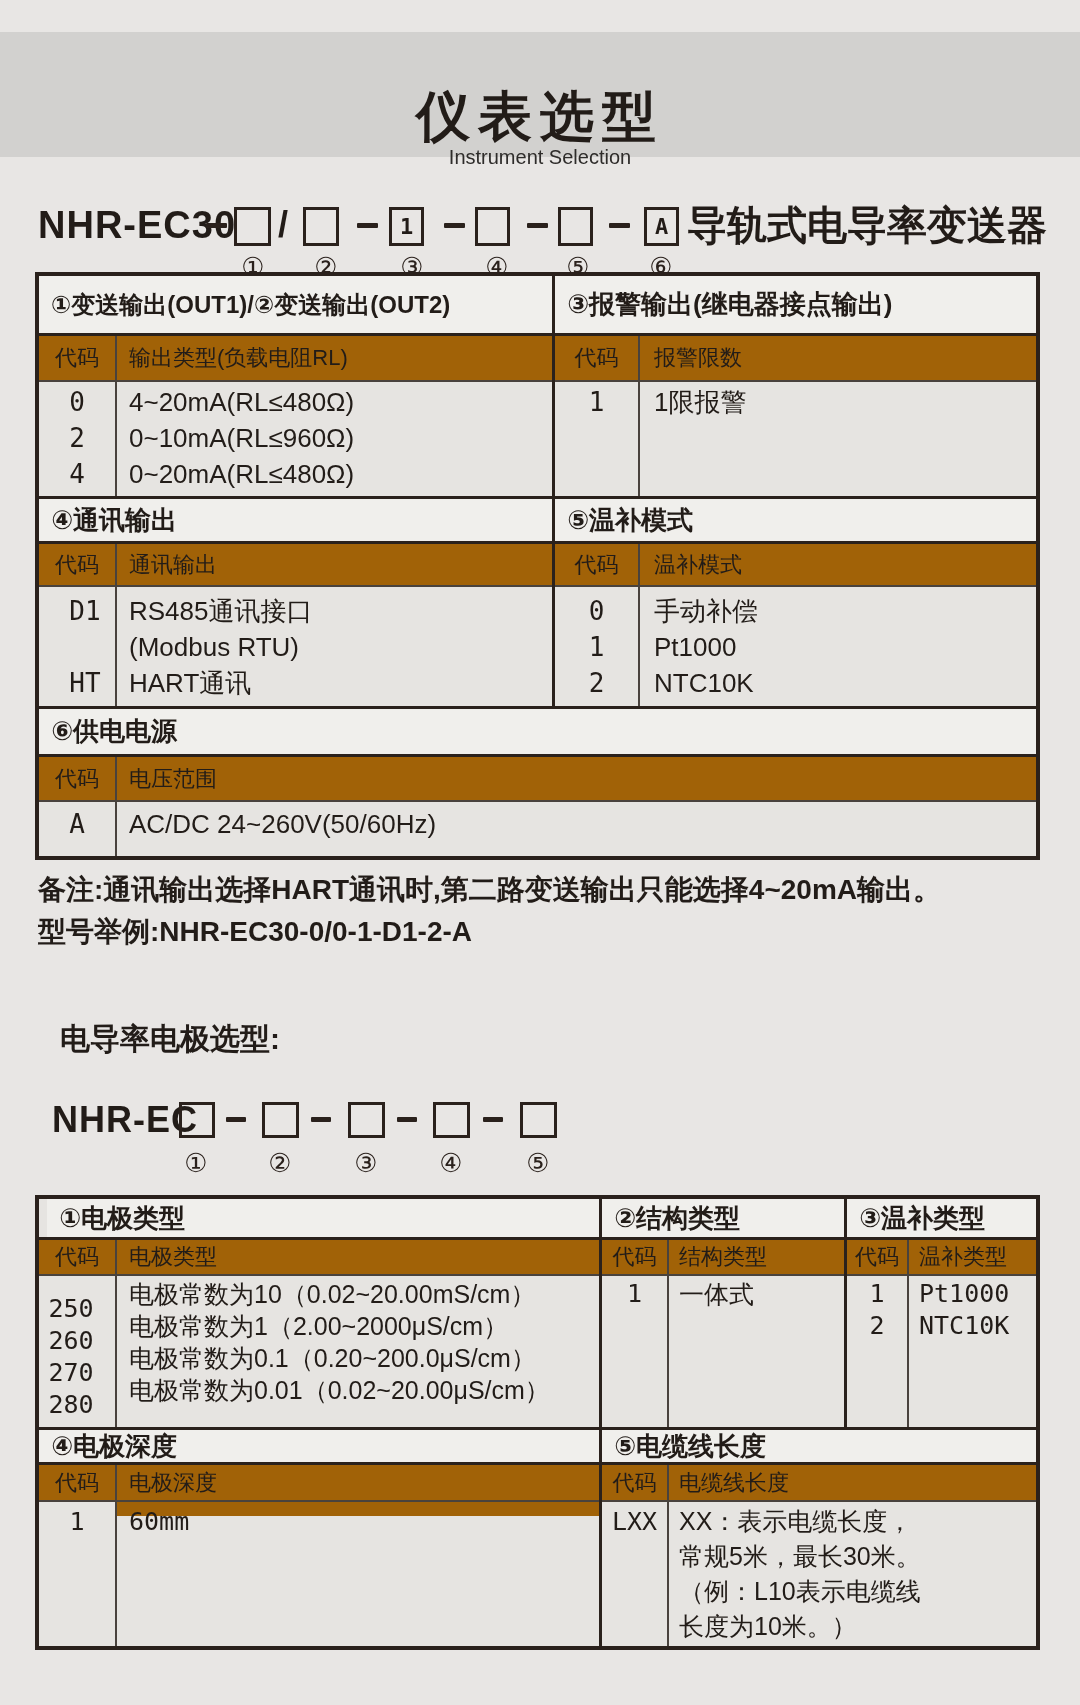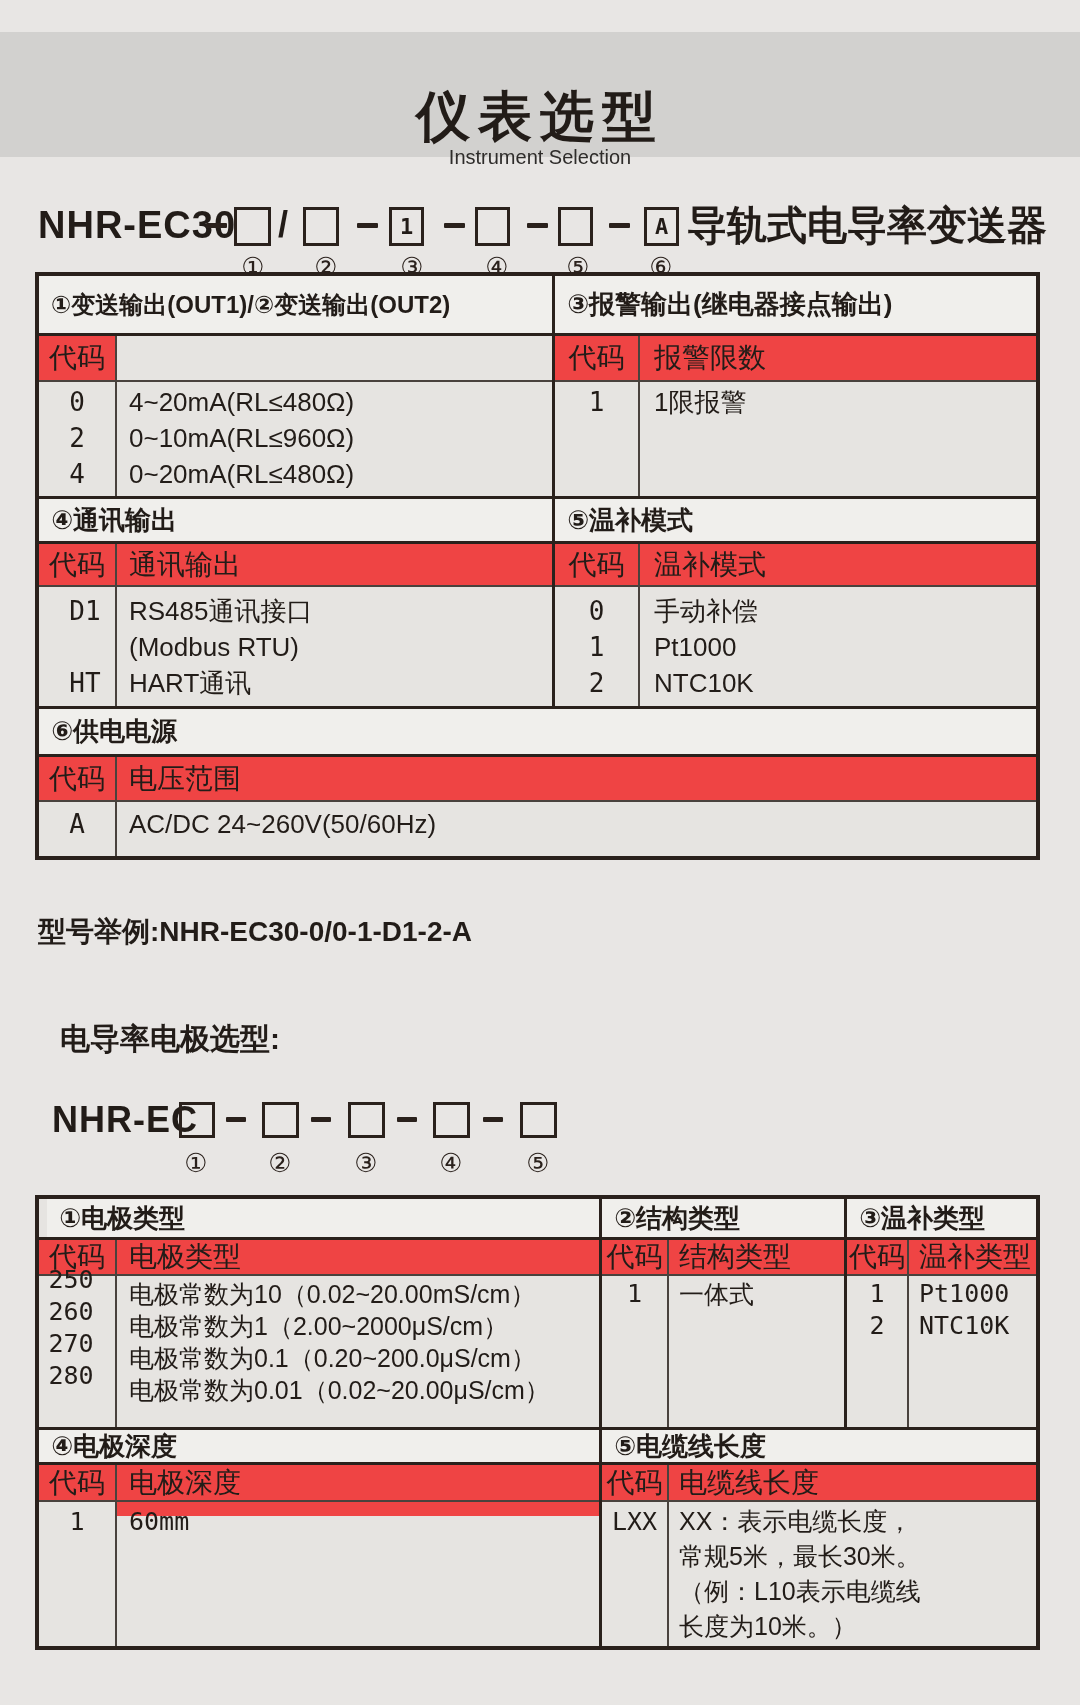--- a/index.html
+++ b/index.html
@@ -7,21 +7,21 @@
   .page{position:relative;width:1080px;height:1705px;margin:0 auto;background:#e8e6e4;
         font-family:"Liberation Sans","DejaVu Sans",sans-serif;color:#221c18;overflow:hidden}
   .abs{position:absolute}
   .nw{white-space:nowrap}
   .mono{font-family:"DejaVu Sans Mono","Liberation Mono",monospace}
   .bold{font-weight:bold}
   .ctr{text-align:center}
   .banner{background:#d2d1cf}
   .tbl{border:4px solid #2a211c;background:#e6e4e1;overflow:hidden}
   .band{background:#f0efec;font-weight:bold;font-size:26px;padding-left:12px;white-space:nowrap}
-  .sub{background:#ef4444;font-size:28px;white-space:nowrap}
+  .sub{background:#a16207;font-size:22px;white-space:nowrap}
   .hl3{background:#2a211c;height:3px}
   .hl2{background:#49423d;height:2px}
   .vl3{background:#2a211c;width:3px}
   .vl2{background:#49423d;width:2px}
   .lh36>div{height:36px;line-height:36px;white-space:nowrap}
   .lh32>div{height:32px;line-height:32px;white-space:nowrap}
   .lh35>div{height:35px;line-height:35px;white-space:nowrap}.fs26{font-size:26px}.fs25{font-size:25px}.fs24{font-size:24px}
   .box{border:3px solid #2a211c;text-align:center;font-weight:bold}
   .dash{background:#2a211c;height:5px;border-radius:1px}
   .circ{font-size:26px;text-align:center;color:#2a211c}
@@ -59,20 +59,21 @@
   <div class="abs circ" style="left:563px;top:252px;width:30px">⑤</div>
   <div class="abs circ" style="left:646px;top:252px;width:30px">⑥</div>
 
   <div class="abs tbl" style="left:35px;top:272px;width:1005px;height:588px">
 
     <div class="abs band fs24" style="left:0;top:0;width:513px;height:57px;line-height:57px">①变送输出(OUT1)/②变送输出(OUT2)</div>
     <div class="abs band" style="left:516px;top:0;width:481px;height:57px;line-height:57px">③报警输出(继电器接点输出)</div>
     <div class="abs hl3" style="left:0;top:57px;width:997px"></div>
 
     <div class="abs sub ctr" style="left:0;top:60px;width:76px;height:44px;line-height:44px">代码</div>
+    <div class="abs sub pl12" style="left:78px;top:60px;width:435px;height:44px;line-height:44px">输出类型(负载电阻RL)</div>
     <div class="abs sub ctr" style="left:516px;top:60px;width:83px;height:44px;line-height:44px">代码</div>
     <div class="abs sub pl14" style="left:601px;top:60px;width:396px;height:44px;line-height:44px">报警限数</div>
     <div class="abs hl2" style="left:0;top:104px;width:997px"></div>
 
     <div class="abs lh36 fs26 mono ctr" style="left:0;top:108px;width:76px;height:112px">
       <div>0</div>
       <div>2</div>
       <div>4</div>
     </div>
     <div class="abs lh36 fs26 pl12" style="left:78px;top:108px;width:435px;height:112px">
@@ -133,20 +134,21 @@
     </div>
 
     <div class="abs vl3" style="left:513px;top:0;height:430px"></div>
     <div class="abs vl2" style="left:76px;top:60px;height:160px"></div>
     <div class="abs vl2" style="left:599px;top:60px;height:160px"></div>
     <div class="abs vl2" style="left:76px;top:268px;height:162px"></div>
     <div class="abs vl2" style="left:599px;top:268px;height:162px"></div>
     <div class="abs vl2" style="left:76px;top:481px;height:99px"></div>
   </div>
 
+  <div class="abs nw" style="left:38px;top:872px;height:36px;line-height:36px;font-size:28px;font-weight:bold">备注:通讯输出选择HART通讯时,第二路变送输出只能选择4~20mA输出。</div>
   <div class="abs nw" style="left:38px;top:914px;height:36px;line-height:36px;font-size:28px;font-weight:bold">型号举例:NHR-EC30-0/0-1-D1-2-A</div>
 
   <div class="abs bold nw" style="left:60px;top:1022px;height:34px;line-height:34px;font-size:30px">电导率电极选型:</div>
 
   <div class="abs bold nw" style="left:52px;top:1100px;height:40px;line-height:40px;font-size:36px;letter-spacing:1px">NHR-EC</div>
   <div class="abs box" style="left:179px;top:1102px;width:36px;height:36px"></div>
   <div class="abs dash" style="left:226px;top:1117px;width:20px"></div>
   <div class="abs box" style="left:262px;top:1102px;width:37px;height:36px"></div>
   <div class="abs dash" style="left:311px;top:1117px;width:20px"></div>
   <div class="abs box" style="left:348px;top:1102px;width:37px;height:36px"></div>
@@ -169,21 +171,21 @@
     <div class="abs hl3" style="left:0;top:38px;width:997px"></div>
 
     <div class="abs sub ctr" style="left:0;top:41px;width:76px;height:34px;line-height:34px">代码</div>
     <div class="abs sub pl12" style="left:78px;top:41px;width:482px;height:34px;line-height:34px">电极类型</div>
     <div class="abs sub ctr" style="left:563px;top:41px;width:65px;height:34px;line-height:34px">代码</div>
     <div class="abs sub pl10" style="left:630px;top:41px;width:175px;height:34px;line-height:34px">结构类型</div>
     <div class="abs sub ctr" style="left:808px;top:41px;width:60px;height:34px;line-height:34px">代码</div>
     <div class="abs sub pl10" style="left:870px;top:41px;width:127px;height:34px;line-height:34px">温补类型</div>
     <div class="abs hl2" style="left:0;top:75px;width:997px"></div>
 
-    <div class="abs lh32 fs25 mono ctr" style="left:0;top:65px;width:64px;height:149px">
+    <div class="abs lh32 fs25 mono ctr" style="left:0;top:94px;width:64px;height:149px">
       <div>250</div>
       <div>260</div>
       <div>270</div>
       <div>280</div>
     </div>
     <div class="abs lh32 fs25 pl12" style="left:78px;top:79px;width:482px;height:149px">
       <div>电极常数为10（0.02~20.00mS/cm）</div>
       <div>电极常数为1（2.00~2000μS/cm）</div>
       <div>电极常数为0.1（0.20~200.0μS/cm）</div>
       <div>电极常数为0.01（0.02~20.00μS/cm）</div>

